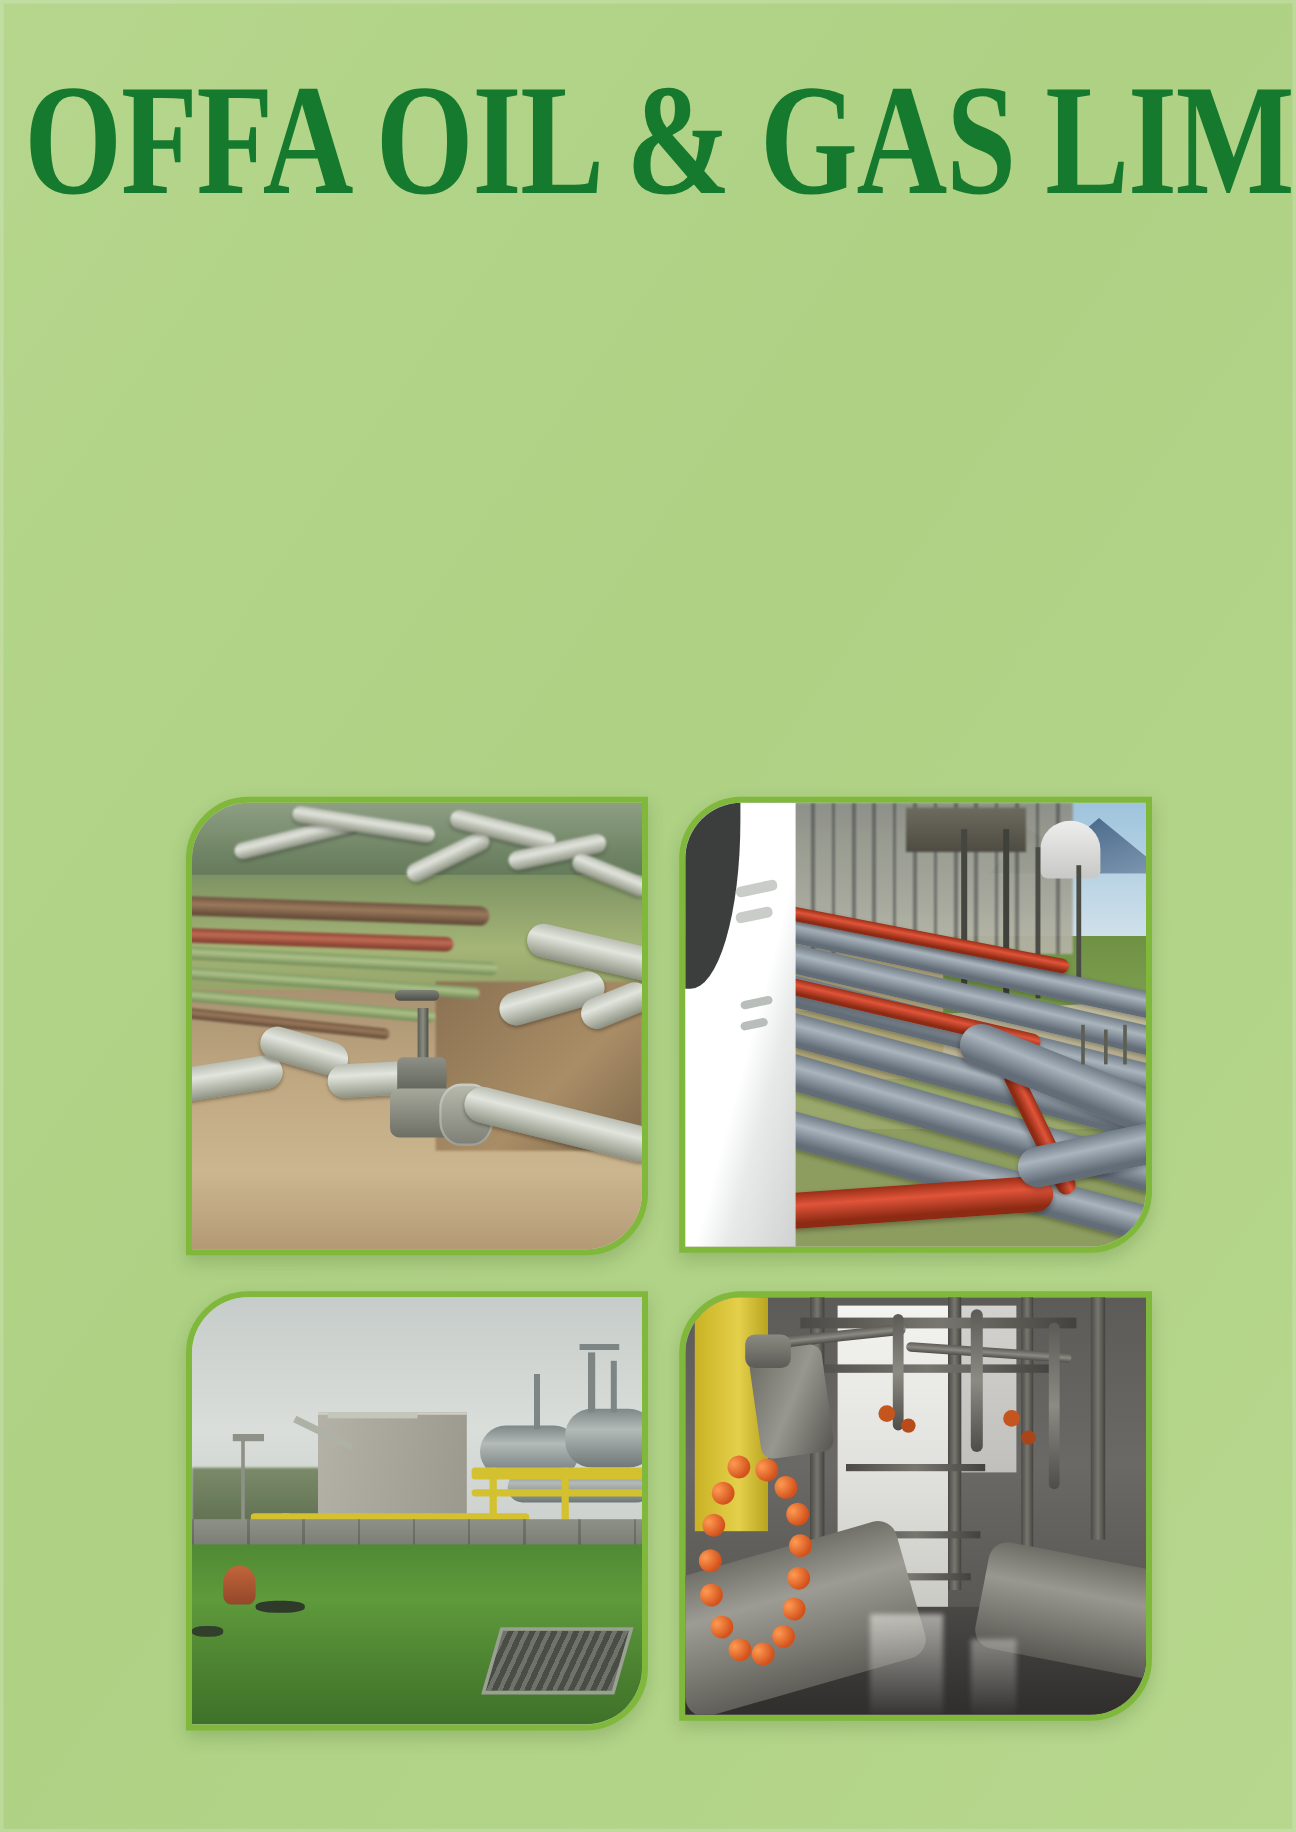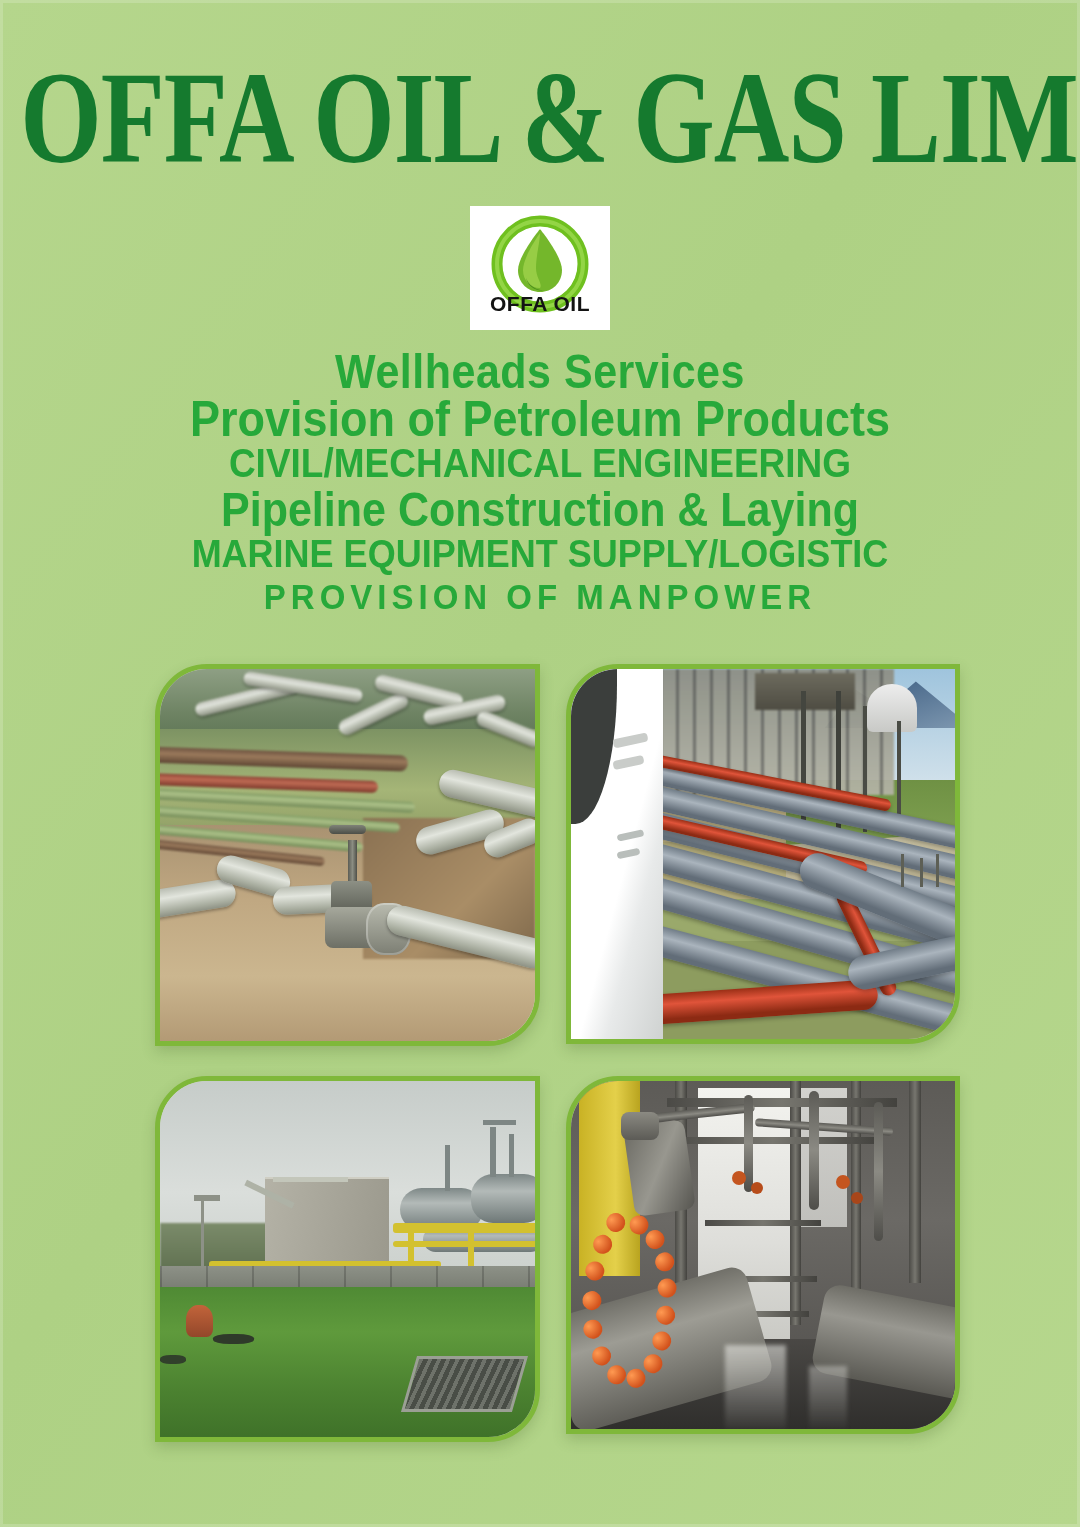--- a/index.html
+++ b/index.html
@@ -209,44 +209,21 @@
 </style>
 </head>
 <body>
 
 <div id="poster">
 
   <div class="title-wrap">
     <div class="company-title">OFFA OIL &amp; GAS LIMITED</div>
   </div>
 
-  <div class="logo-box">
-    <svg class="logo-svg" width="118" height="112" viewBox="0 0 118 112">
-
-      <circle cx="59" cy="52" r="43" fill="none" stroke="#6fc01f" stroke-width="11"></circle>
-      <circle cx="59" cy="52" r="43" fill="none" stroke="#a6e05a" stroke-width="4" opacity="0.65"></circle>
-
-      <circle cx="59" cy="52" r="37" fill="#ffffff"></circle>
-
-      <path d="M59 17 C 59 17, 37 44, 37 58 C 37 71, 47 80, 59 80 C 71 80, 81 71, 81 58 C 81 44, 59 17, 59 17 Z" fill="#74b72b"></path>
-      <path d="M59 21 C 59 21, 42 45, 42 58 C 42 69, 50 76, 59 76 C 62 72, 55 66, 55 56 C 55 44, 59 30, 59 21 Z" fill="#9ed14a" opacity="0.85"></path>
-      <path d="M45 66 C 48 74, 56 79, 64 78 C 56 80, 47 75, 45 66 Z" fill="#3f7d16" opacity="0.8"></path>
-
-      <text x="59" y="99" text-anchor="middle" font-family="Liberation Sans, sans-serif" font-size="21" font-weight="700" fill="#131313" letter-spacing="0.5">OFFA OIL</text>
-    </svg>
-  </div>
-
-  <div class="services">
-    <span class="svc svc-1">Wellheads Services</span>
-    <span class="svc svc-2">Provision of Petroleum Products</span>
-    <span class="svc svc-3">CIVIL/MECHANICAL ENGINEERING</span>
-    <span class="svc svc-4">Pipeline Construction &amp; Laying</span>
-    <span class="svc svc-5">MARINE EQUIPMENT SUPPLY/LOGISTIC</span>
-    <span class="svc svc-6">PROVISION OF MANPOWER</span>
-  </div>
+
 
   <div class="photo" id="photo-1">
     <div class="scene">
       <div class="p1-sky"></div>
       <div class="p1-grass"></div>
       <div class="p1-sand"></div>
       <div class="p1-dirt"></div>
 
       <div class="pipe-dark blur1" style="left:-4%; top:22%; width:70%; height:16px; transform:rotate(2deg);"></div>
       <div class="pipe-red  blur1" style="left:-4%; top:29%; width:62%; height:12px; transform:rotate(2deg);"></div>

